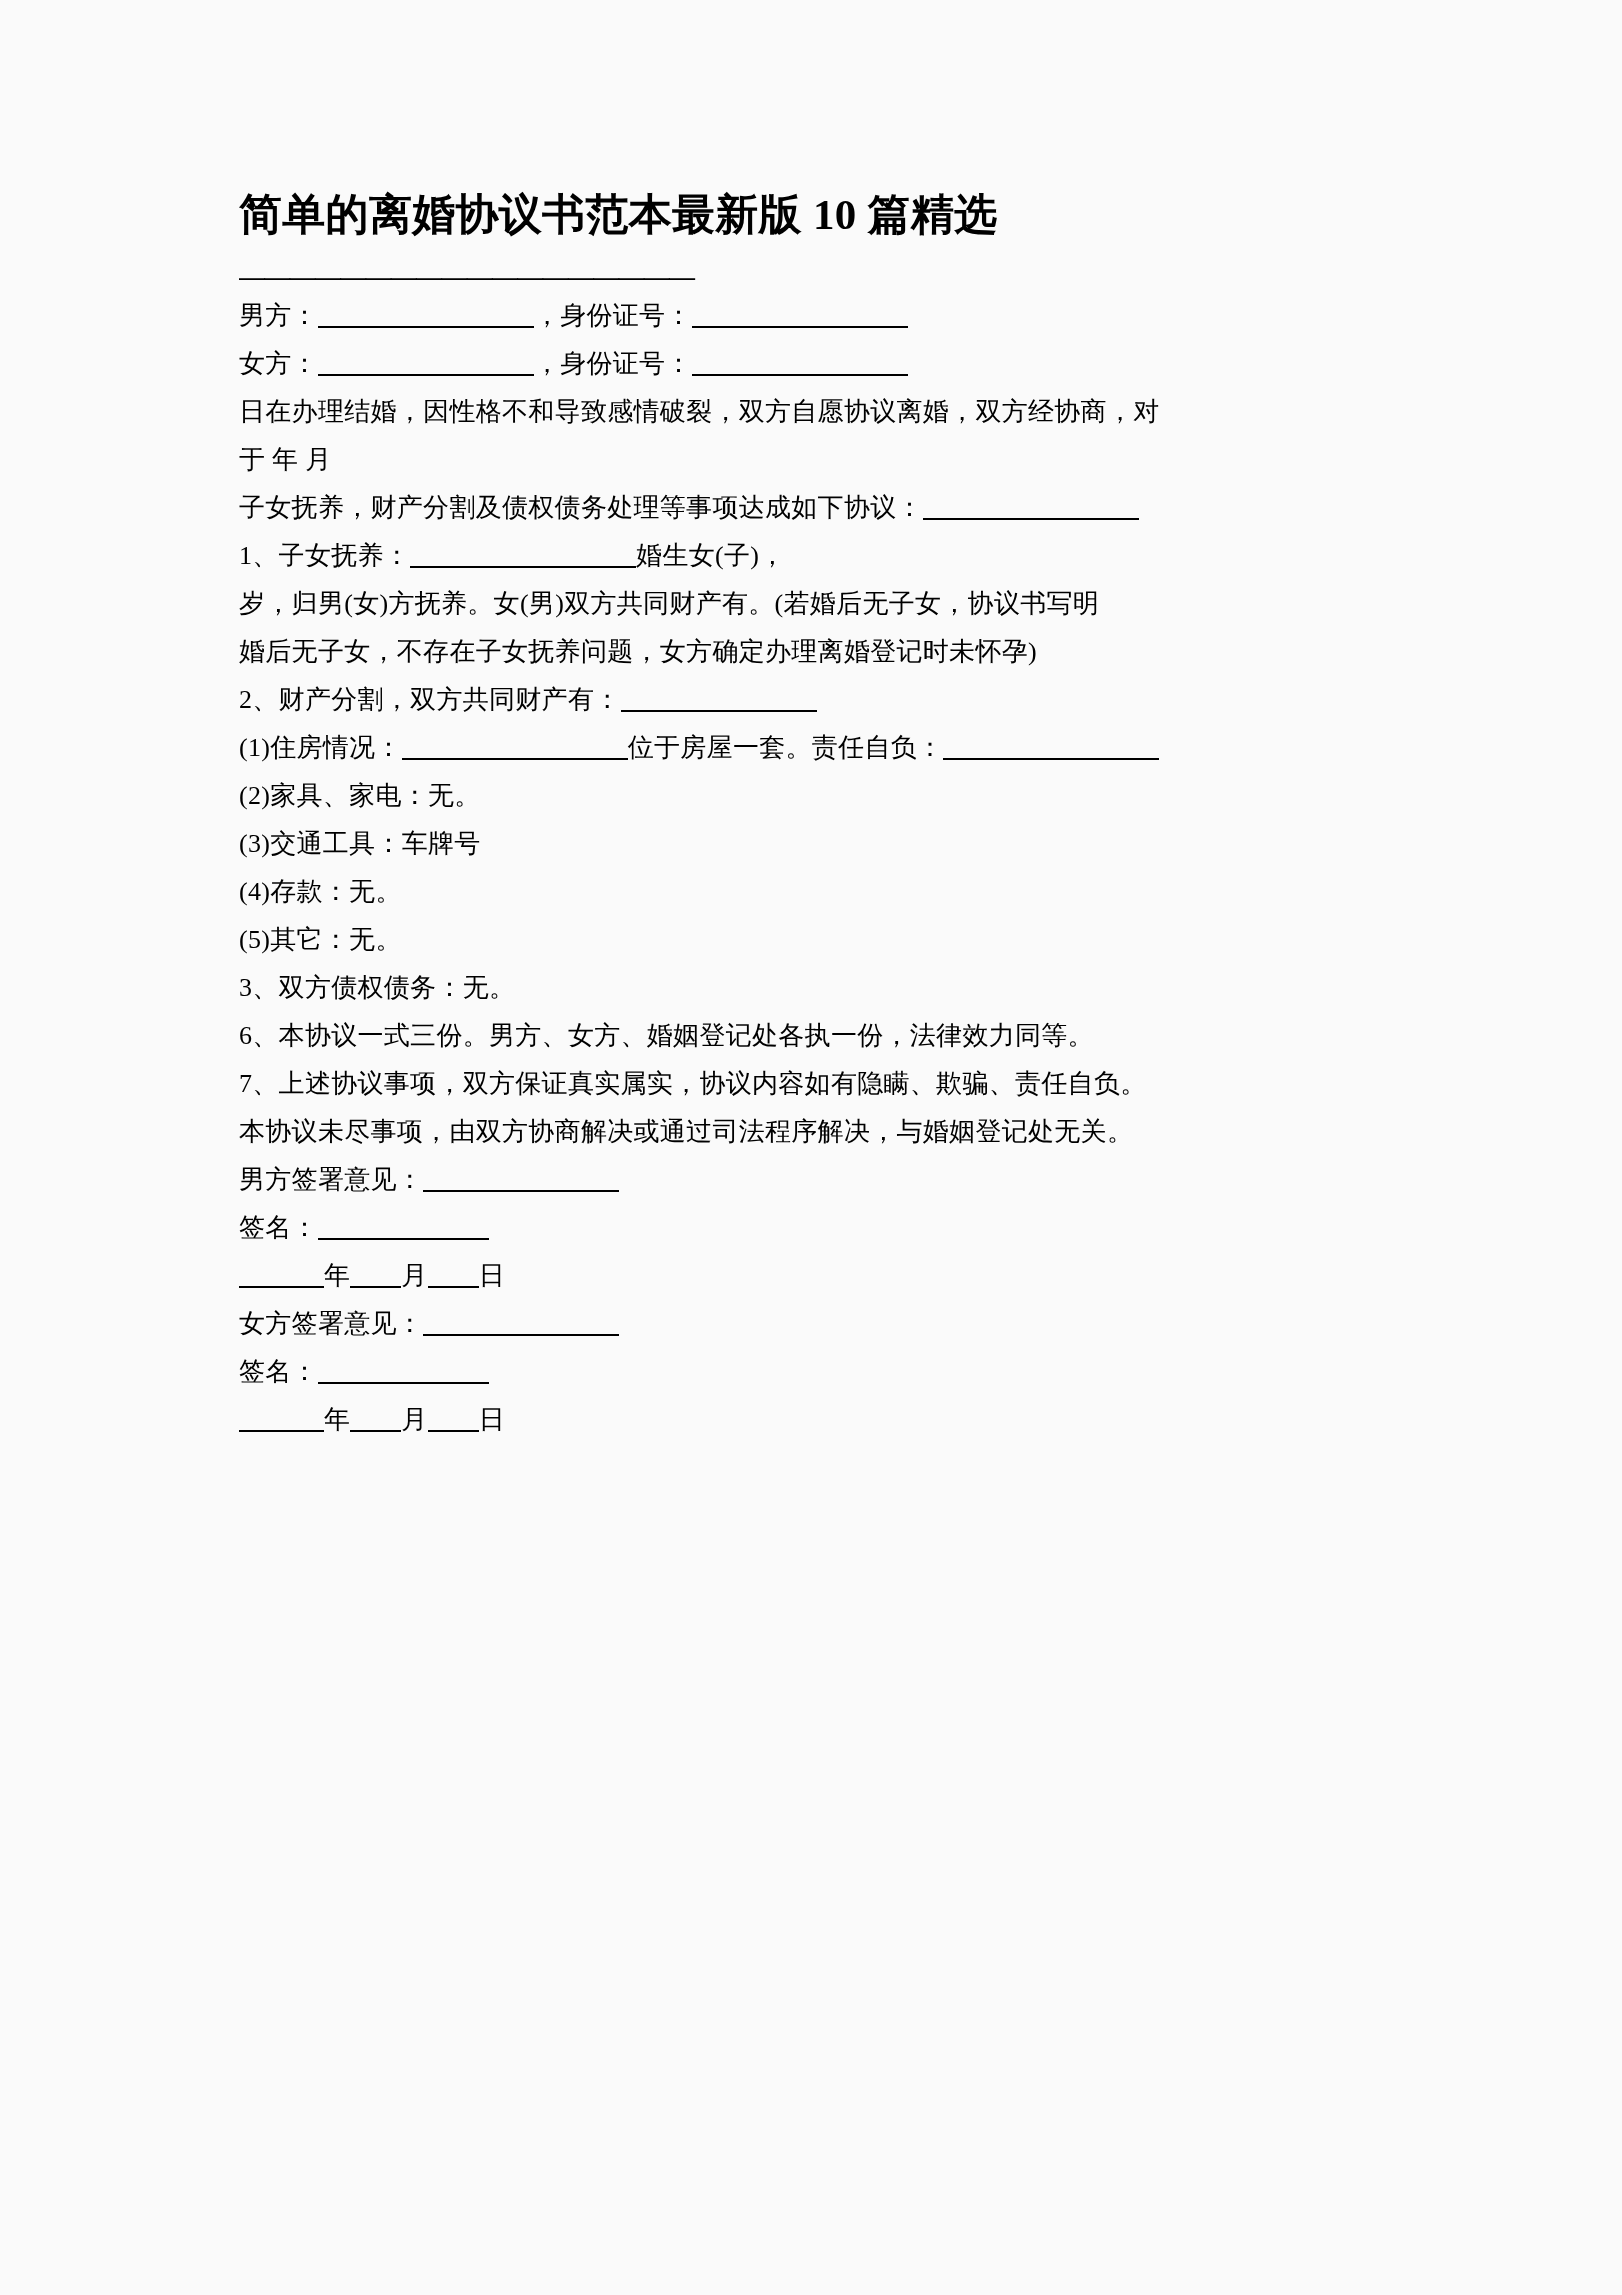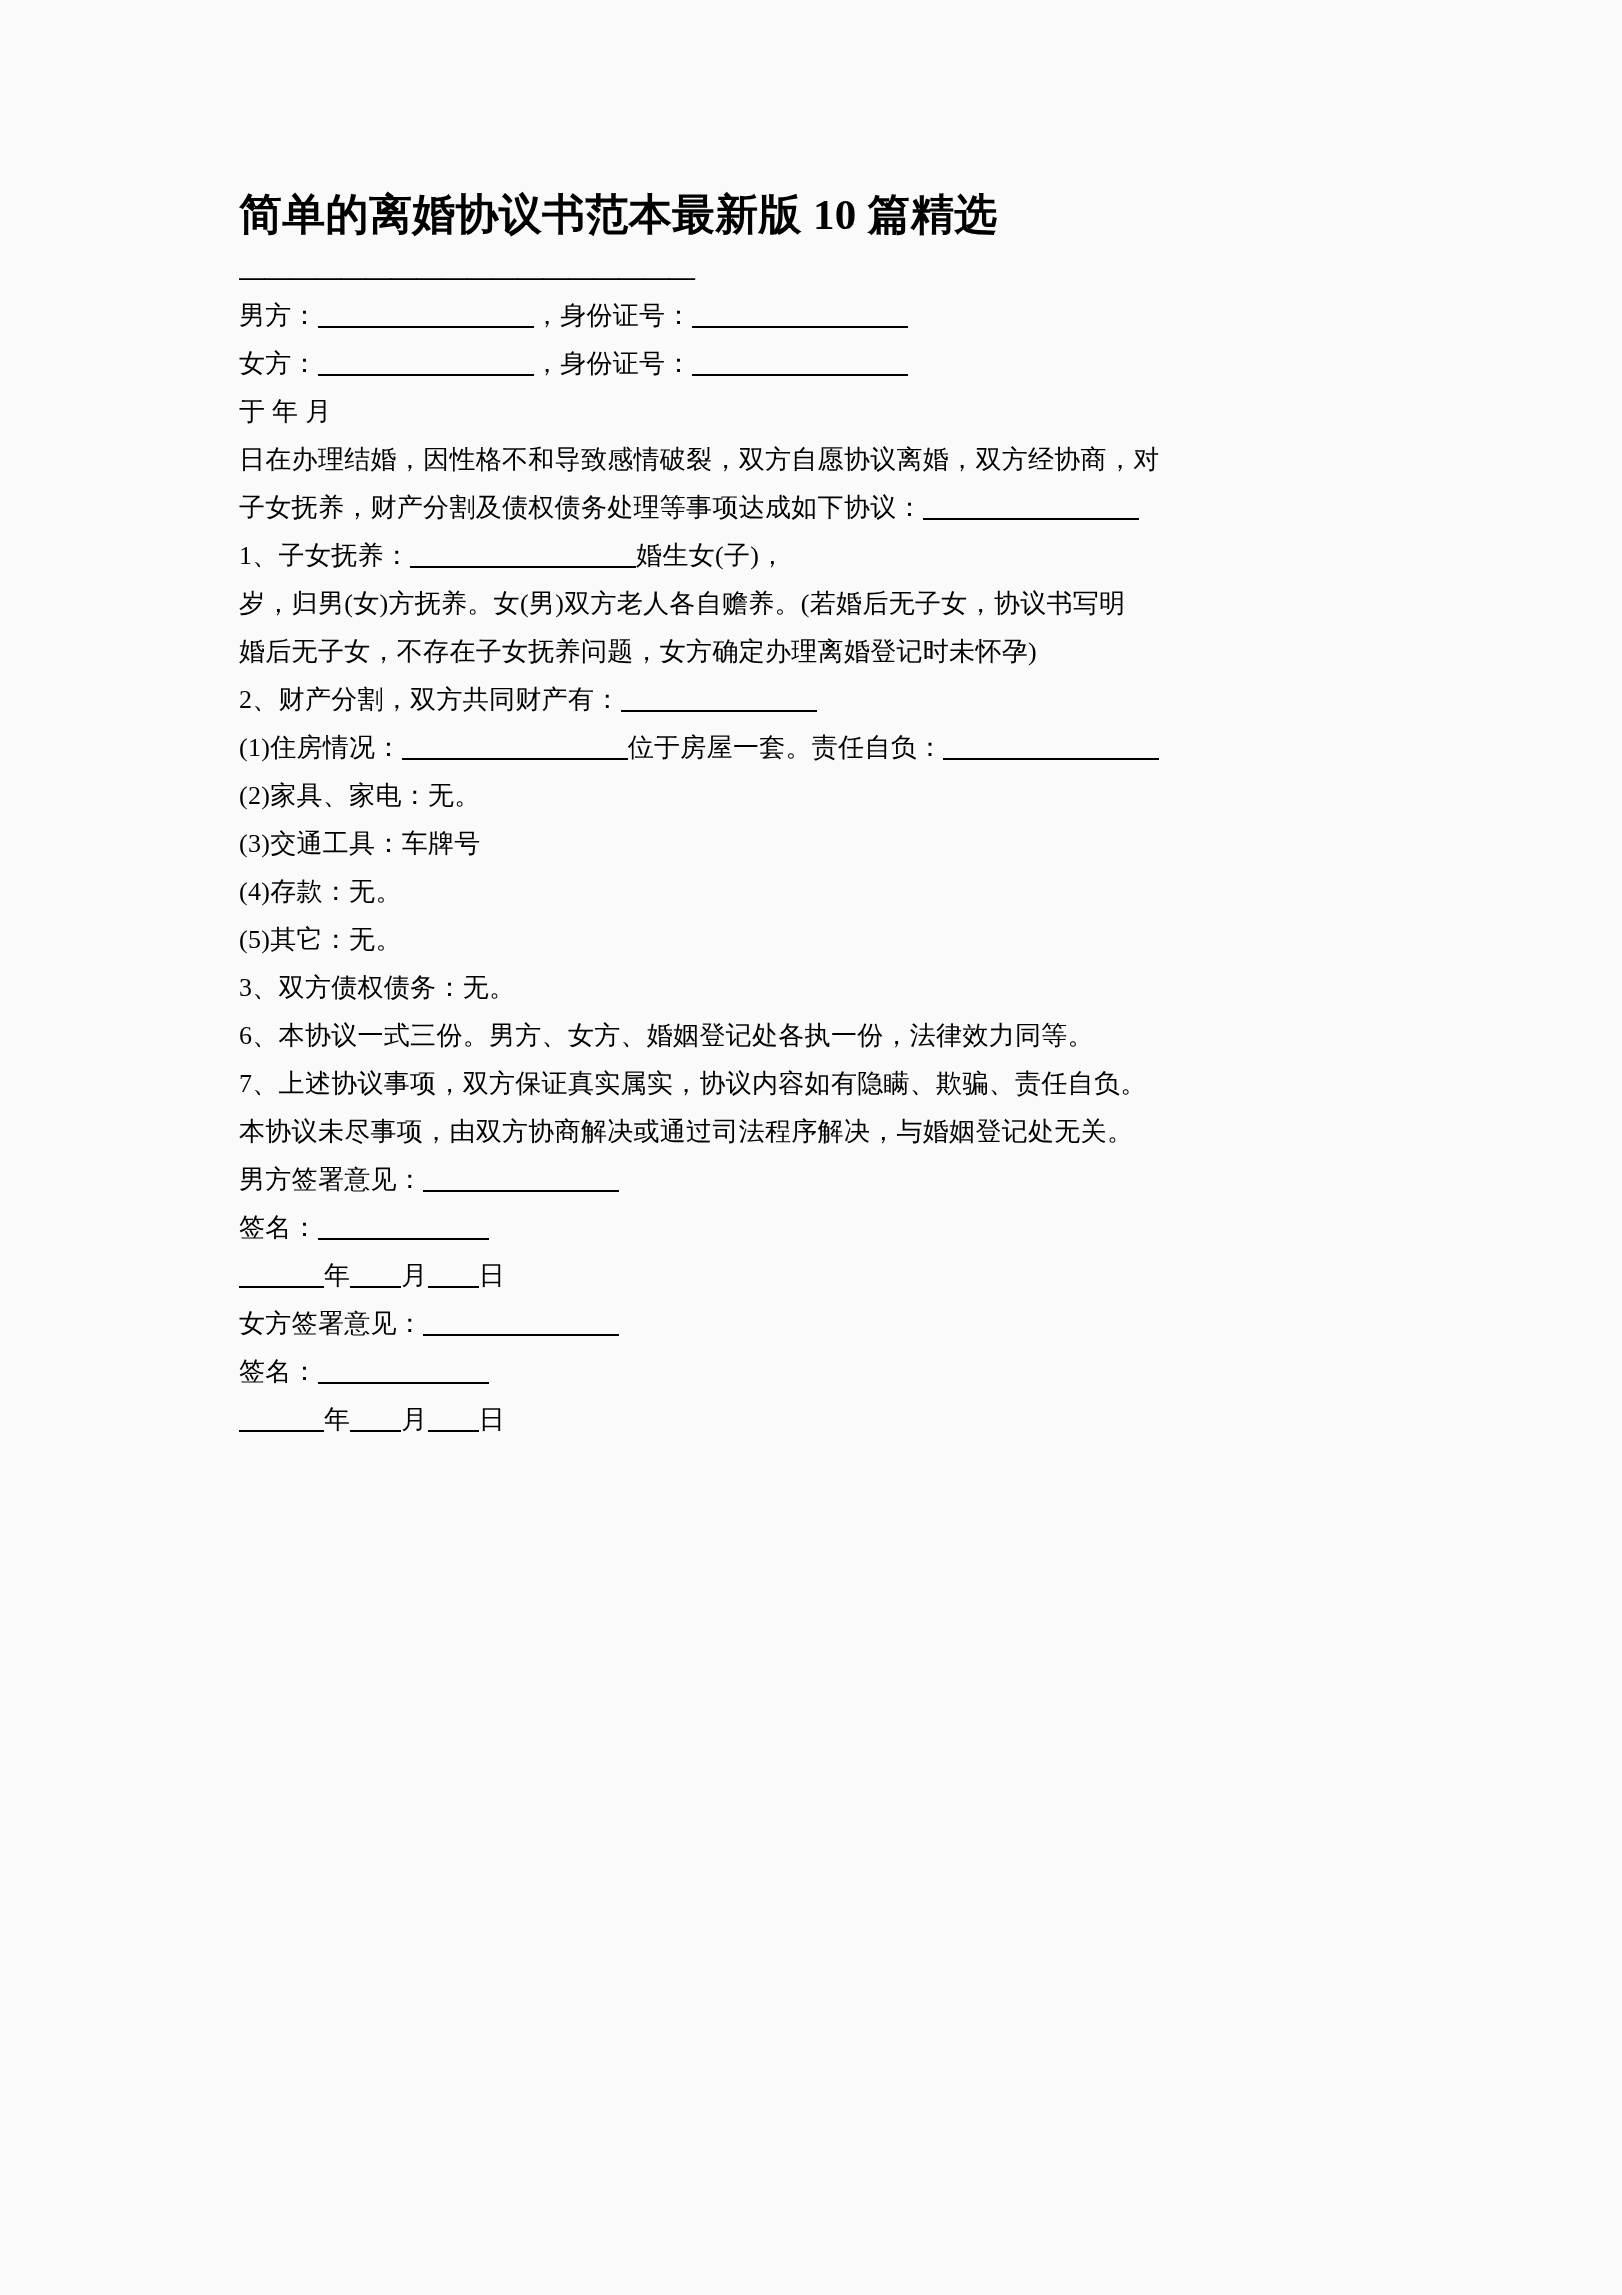--- a/index.html
+++ b/index.html
@@ -91,29 +91,29 @@
   <div class="doc">
 
     <h1 class="doc-title">简单的离婚协议书范本最新版 10 篇精选</h1>
 
     <div class="divider">——————————————————</div>
 
     <p class="p"><span>男方：</span><span class="u w-xl"></span><span>，身份证号：</span><span class="u w-xl"></span></p>
 
     <p class="p"><span>女方：</span><span class="u w-xl"></span><span>，身份证号：</span><span class="u w-xl"></span></p>
 
+    <p class="p">日在办理结婚，因性格不和导致感情破裂，双方自愿协议离婚，双方经协商，对</p>
+
     <p class="p">于 年 月</p>
-
-    <p class="p">日在办理结婚，因性格不和导致感情破裂，双方自愿协议离婚，双方经协商，对</p>
 
     <p class="p"><span>子女抚养，财产分割及债权债务处理等事项达成如下协议：</span><span class="u w-xl"></span></p>
 
     <p class="p"><span>1、子女抚养：</span><span class="u w-xxl"></span><span>婚生女(子)，</span></p>
 
-    <p class="p">岁，归男(女)方抚养。女(男)双方老人各自赡养。(若婚后无子女，协议书写明</p>
+    <p class="p">岁，归男(女)方抚养。女(男)双方共同财产有。(若婚后无子女，协议书写明</p>
 
     <p class="p">婚后无子女，不存在子女抚养问题，女方确定办理离婚登记时未怀孕)</p>
 
     <p class="p"><span>2、财产分割，双方共同财产有：</span><span class="u w-lg"></span></p>
 
     <p class="p"><span>(1)住房情况：</span><span class="u w-xxl"></span><span>位于房屋一套。责任自负：</span><span class="u w-xl"></span></p>
 
 
     <p class="p">(2)家具、家电：无。</p>
 

